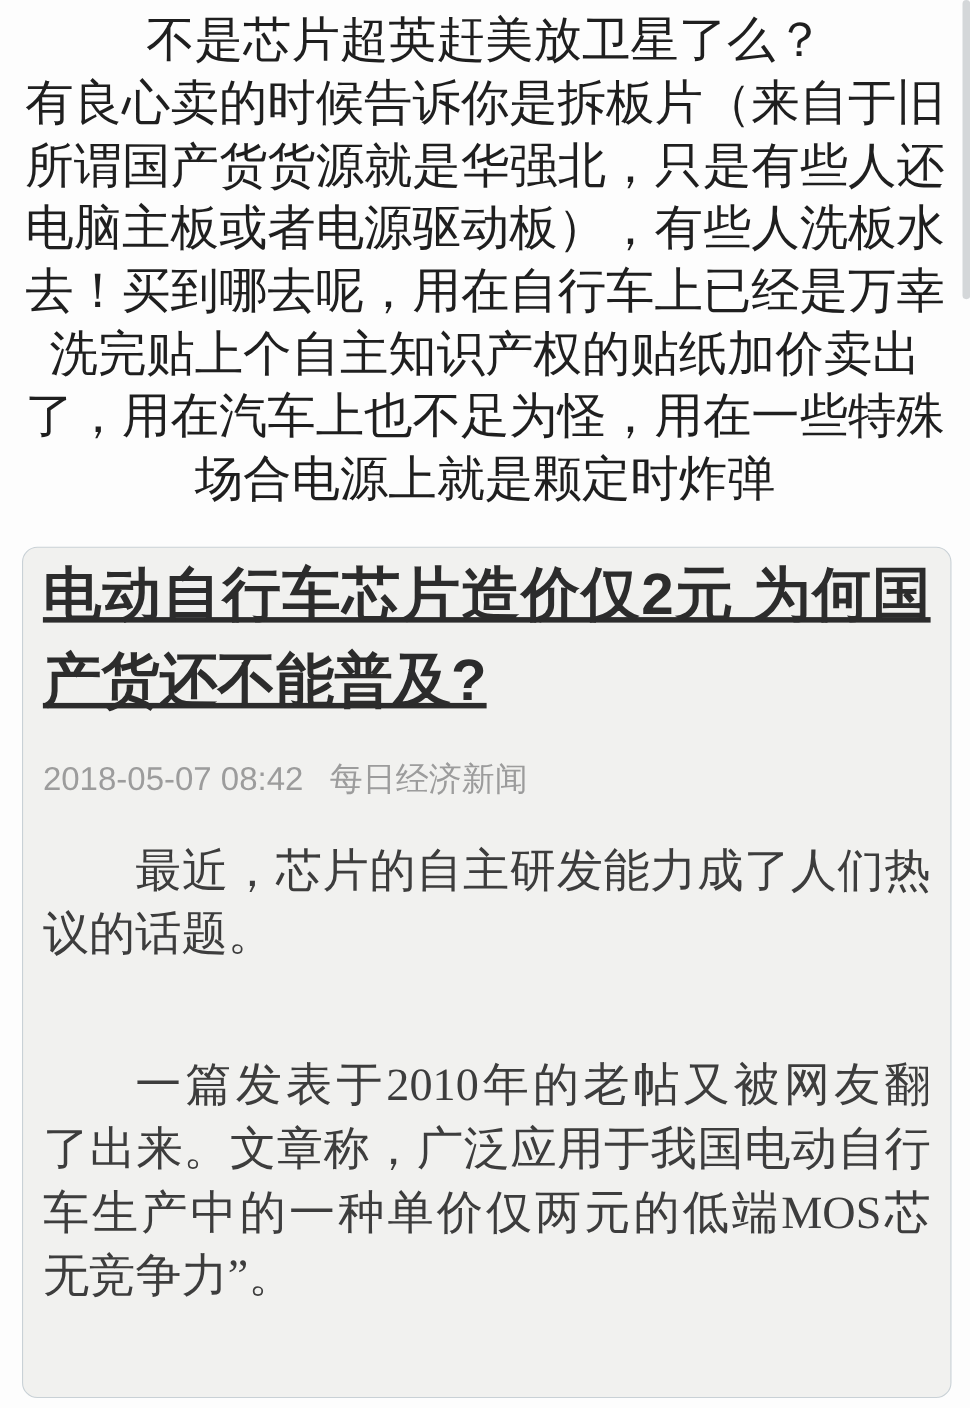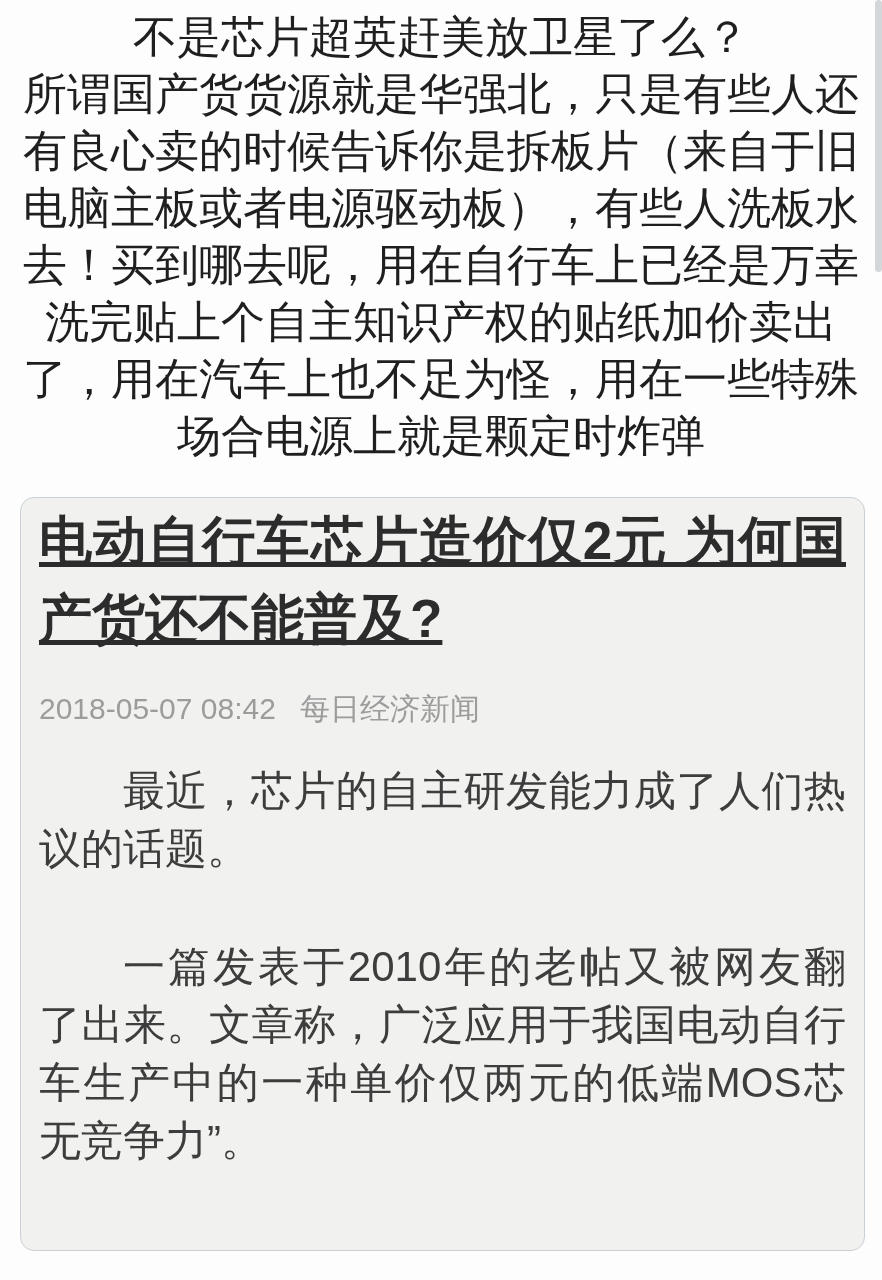--- a/index.html
+++ b/index.html
@@ -52,37 +52,37 @@
   .title-line.fill { text-align-last: justify; }
   .article-meta {
     margin-top: 32px;
     font-size: 30px;
     line-height: 38px;
     color: #9c9c9c;
   }
   .article-source { margin-left: 24px; }
   .article-paragraph { color: #3d3d3d; }
   .para-1 { margin-top: 34px; }
-  .para-2 { margin-top: 60px; }
+  .para-2 { margin-top: 80px; font-family: Liberation Serif, serif; }
   .body-line {
     font-size: 42px;
     line-height: 58px;
     text-align: justify;
     text-align-last: justify;
   }
   .body-line.first { text-indent: 2em; }
   .body-line.last { text-align-last: auto; }
 </style>
 </head>
 <body>
 
 <div class="comment">
   <div class="comment-line">不是芯片超英赶美放卫星了么？</div>
+  <div class="comment-line">有良心卖的时候告诉你是拆板片（来自于旧</div>
   <div class="comment-line">所谓国产货货源就是华强北，只是有些人还</div>
-  <div class="comment-line">有良心卖的时候告诉你是拆板片（来自于旧</div>
   <div class="comment-line">电脑主板或者电源驱动板），有些人洗板水</div>
   <div class="comment-line">去！买到哪去呢，用在自行车上已经是万幸</div>
   <div class="comment-line">洗完贴上个自主知识产权的贴纸加价卖出</div>
   <div class="comment-line">了，用在汽车上也不足为怪，用在一些特殊</div>
   <div class="comment-line">场合电源上就是颗定时炸弹</div>
 </div>
 
 <div class="scrollbar-thumb"></div>
 
 <div class="article-card">

